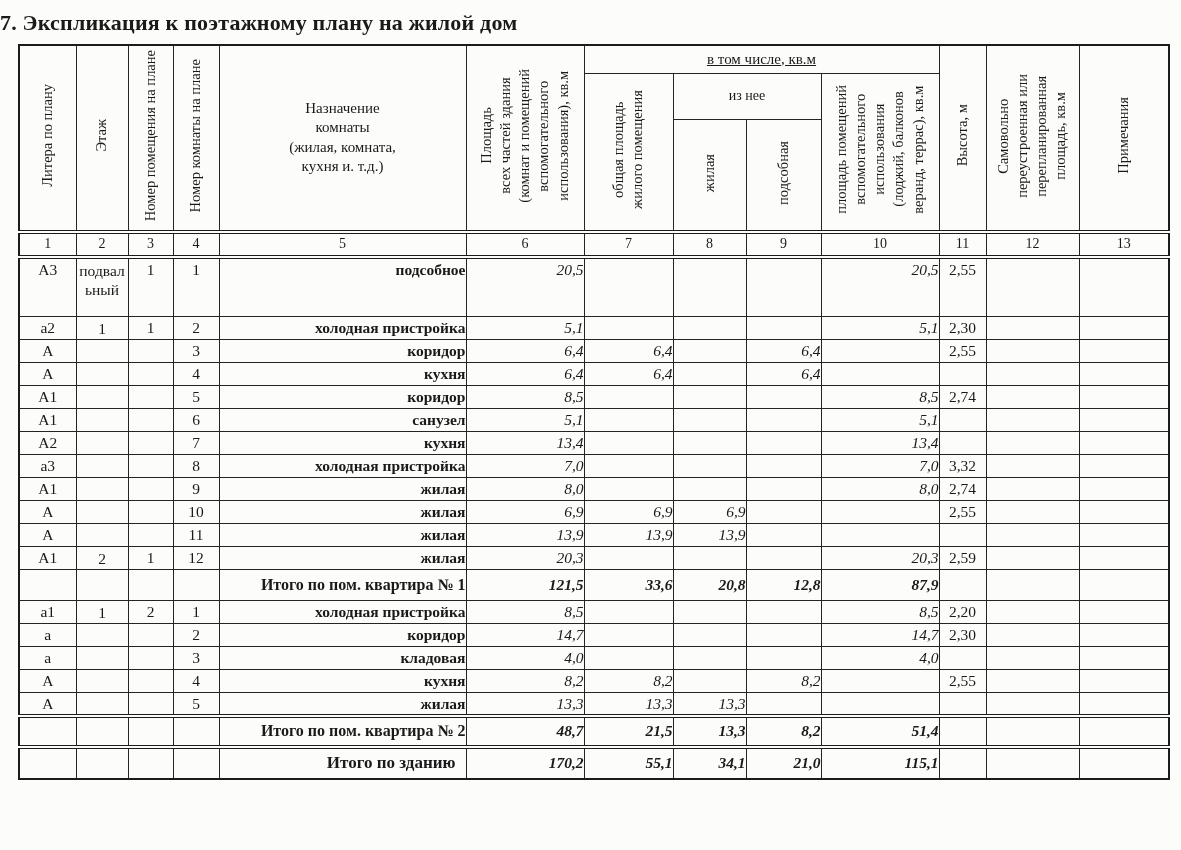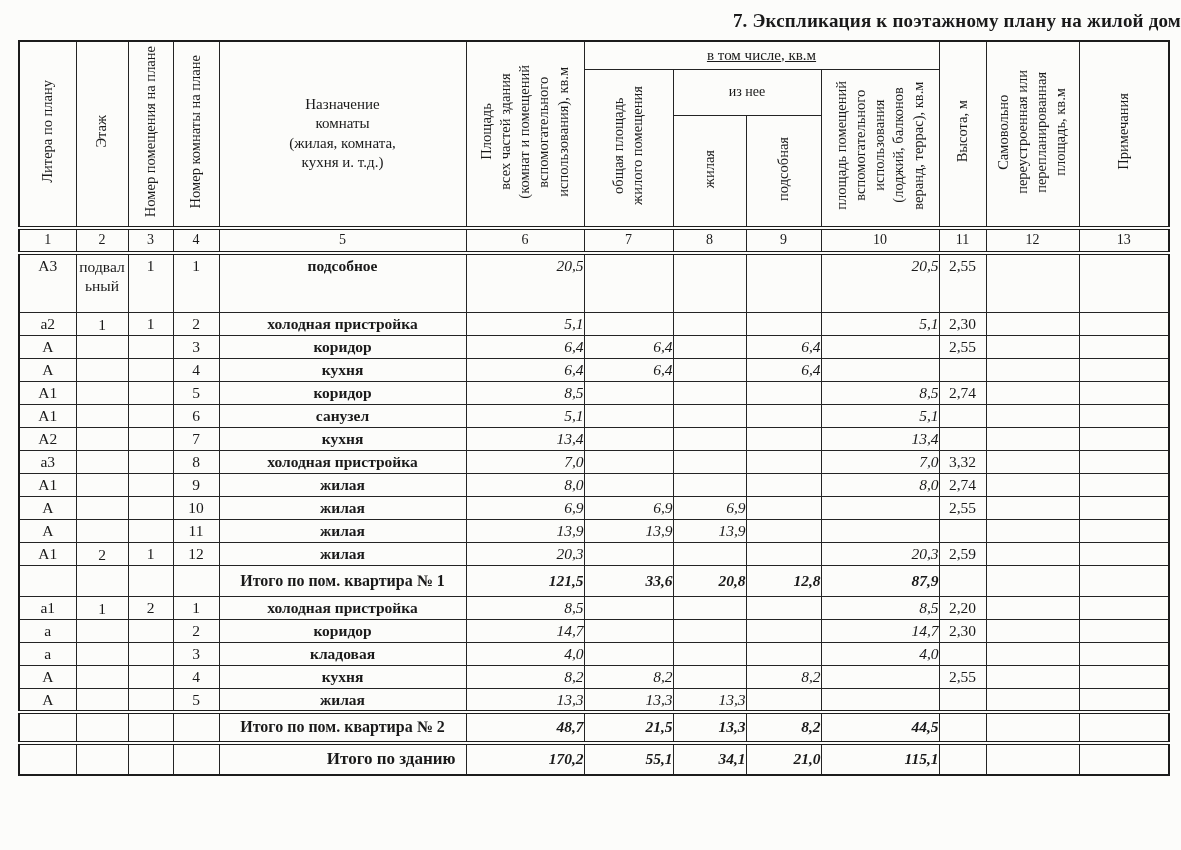--- a/index.html
+++ b/index.html
@@ -5,23 +5,23 @@
   * { box-sizing: border-box; }
   html,body {
     margin:0; padding:0;
     width:1181px; height:850px;
     background:#fcfcfa;
     font-family:"Liberation Serif", serif;
     color:#1a1a1a;
   }
   .page { position:relative; width:1181px; height:850px; overflow:hidden; }
   .doc-title {
-    margin:10px 0 8px 8px;
-    text-align:right;
-    font-size:19px;
+    margin:10px 0 8px 0;
+    text-align:left;
+    font-size:22px;
     font-weight:bold;
     letter-spacing:0.2px;
   }
   table.expl {
     border-collapse:collapse;
     table-layout:fixed;
     margin-left:18px;
     width:1150px;
     background:transparent;
   }
@@ -61,21 +61,21 @@
   
   tbody td { font-size:15.5px; vertical-align:middle; }
   tr.data   { height:23px; }
   tr.tall   { height:60px; }
   tr.tall td { vertical-align:top; padding-top:2px; }
   tr.total  { height:31px; }
   tr.grand  { height:32px; }
   tr.dbl td { border-top:4px double #1c1c1c; }
   td.c1, td.c3, td.c4 { text-align:center; }
   td.c2 { text-align:center; word-break:break-all; padding:0 3px; line-height:1.25; }
-  td.c5 { text-align:center; padding-left:10px; font-weight:bold; }
+  td.c5 { text-align:right; padding-left:10px; font-weight:bold; }
   td.c6, td.c7, td.c8, td.c9, td.c10 {
     text-align:right; font-style:italic;
   }
   td.c6 { padding-right:14px; }
   td.c7 { padding-right:22px; }
   td.c8 { padding-right:22px; }
   td.c9 { padding-right:20px; }
   td.c10 { padding-right:28px; }
   td.c11 { text-align:center; }
   tr.total td.c6, tr.total td.c7, tr.total td.c8, tr.total td.c9, tr.total td.c10,
@@ -435,21 +435,21 @@
         <tr class="total dbl">
           <td class="c1"></td>
           <td class="c2"></td>
           <td class="c3"></td>
           <td class="c4"></td>
           <td class="c5">Итого по пом. квартира № 2</td>
           <td class="c6">48,7</td>
           <td class="c7">21,5</td>
           <td class="c8">13,3</td>
           <td class="c9">8,2</td>
-          <td class="c10">44,5</td>
+          <td class="c10">51,4</td>
           <td class="c11"></td>
           <td class="c12"></td>
           <td class="c13"></td>
         </tr>
         <tr class="grand dbl">
           <td class="c1"></td>
           <td class="c2"></td>
           <td class="c3"></td>
           <td class="c4"></td>
           <td class="c5">Итого по зданию</td>

